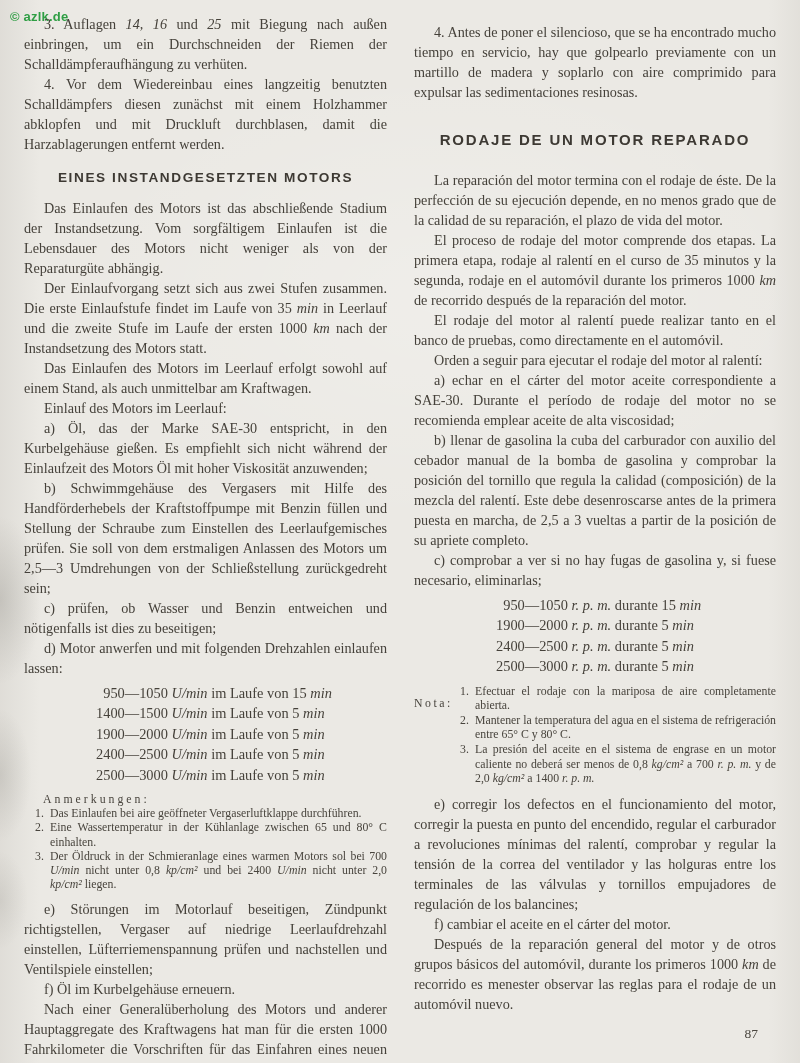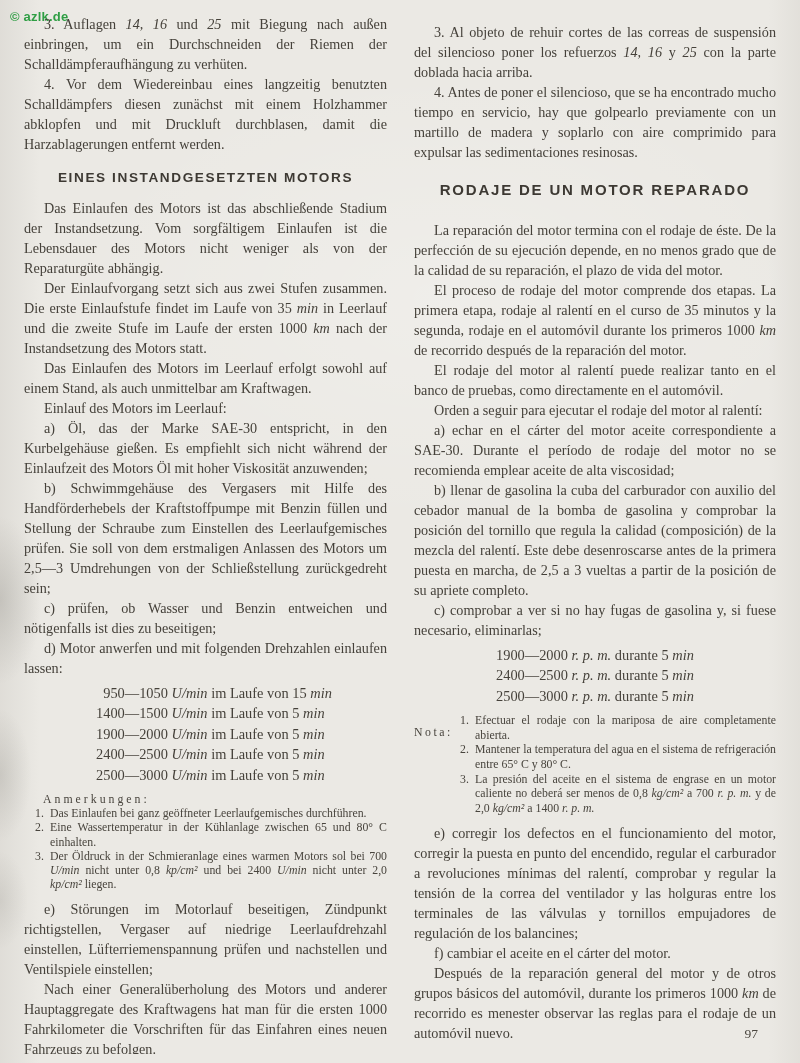--- a/index.html
+++ b/index.html
@@ -33,21 +33,21 @@
     margin:0; text-indent:20px; text-align:justify;
     font-size:14.2px; line-height:20px;
   }
   .heading {
     text-align:center;
     font-family:"Liberation Sans","DejaVu Sans",sans-serif;
     font-weight:bold; color:#3d3933; margin:0;
   }
   .heading-de { font-size:13.6px; line-height:18px; letter-spacing:1.6px; margin:15px 0 11px; }
   .heading-de .hl { display:block; }
-  .heading-es { font-size:15px; line-height:18px; letter-spacing:1.8px; margin:19px 0 21px; }
+  .heading-es { font-size:15px; line-height:18px; letter-spacing:1.8px; margin:29px 0 21px; }
   .rpm-list { margin:5px 0 7px; }
   .rpm-de { padding-left:72px; }
   .rpm-es { padding-left:82px; }
   .rpm-row { white-space:pre; font-size:14.4px; line-height:20.4px; }
   .notes { font-size:11.8px; line-height:14.2px; margin:5px 0 8px; color:#48443d; }
   .notes-de { padding-left:11px; }
   .notes-label { letter-spacing:3px; padding-left:8px; }
   .note-row { display:flex; }
   .note-num { flex:none; width:15px; }
   .note-text { flex:1; text-align:justify; }
@@ -83,51 +83,52 @@
     <div class="rpm-row"><span>1400—1500 </span><i>U/min</i><span> im Laufe von 5 </span><i>min</i><span></span></div>
     <div class="rpm-row"><span>1900—2000 </span><i>U/min</i><span> im Laufe von 5 </span><i>min</i><span></span></div>
     <div class="rpm-row"><span>2400—2500 </span><i>U/min</i><span> im Laufe von 5 </span><i>min</i><span></span></div>
     <div class="rpm-row"><span>2500—3000 </span><i>U/min</i><span> im Laufe von 5 </span><i>min</i><span></span></div>
   </div>
 
   <div class="notes notes-de">
     <div class="notes-label">Anmerkungen:</div>
     <div class="note-row">
       <span class="note-num">1.</span>
-      <span class="note-text"><span>Das Einlaufen bei ganz geöffneter Leerlaufgemisches durchführen.</span></span>
+      <span class="note-text"><span>Das Einlaufen bei aire geöffneter Vergaserluftklappe durchführen.</span></span>
     </div>
     <div class="note-row">
       <span class="note-num">2.</span>
       <span class="note-text"><span>Eine Wassertemperatur in der Kühlanlage zwischen 65 und 80° C einhalten.</span></span>
     </div>
     <div class="note-row">
       <span class="note-num">3.</span>
       <span class="note-text"><span>Der Öldruck in der Schmieranlage eines warmen Motors sol bei 700 </span><i>U/min</i><span> nicht unter 0,8 </span><i>kp/cm²</i><span> und bei 2400 </span><i>U/min</i><span> nicht unter 2,0 </span><i>kp/cm²</i><span> liegen.</span></span>
     </div>
   </div>
 
   <p class="para"><span>e) Störungen im Motorlauf beseitigen, Zündpunkt richtigstellen, Vergaser auf niedrige Leerlaufdrehzahl einstellen, Lüfterriemenspannung prüfen und nachstellen und Ventilspiele einstellen;</span></p>
+  <p class="para"><span>f) Öl im Kurbelgehäuse erneuern.</span></p>
   <p class="para"><span>Nach einer Generalüberholung des Motors und anderer Hauptaggregate des Kraftwagens hat man für die ersten 1000 Fahrkilometer die Vorschriften für das Einfahren eines neuen Fahrzeugs zu befolgen.</span></p>
 </div>
 
 <div class="col col-right">
-  <p class="para"><span>3. Al objeto de rehuir cortes de las correas de suspensión del silencioso poner los refuerzos </span><i>14, 16</i><span> y </span><i>25</i><span> con la parte doblada hacia arriba.</span></p>
   <p class="para"><span>4. Antes de poner el silencioso, que se ha encontrado mucho tiempo en servicio, hay que golpearlo previamente con un martillo de madera y soplarlo con aire comprimido para expulsar las sedimentaciones resinosas.</span></p>
 
   <h2 class="heading heading-es">RODAJE DE UN MOTOR REPARADO</h2>
 
   <p class="para"><span>La reparación del motor termina con el rodaje de éste. De la perfección de su ejecución depende, en no menos grado que de la calidad de su reparación, el plazo de vida del motor.</span></p>
   <p class="para"><span>El proceso de rodaje del motor comprende dos etapas. La primera etapa, rodaje al ralentí en el curso de 35 minutos y la segunda, rodaje en el automóvil durante los primeros 1000 </span><i>km</i><span> de recorrido después de la reparación del motor.</span></p>
   <p class="para"><span>El rodaje del motor al ralentí puede realizar tanto en el banco de pruebas, como directamente en el automóvil.</span></p>
   <p class="para"><span>Orden a seguir para ejecutar el rodaje del motor al ralentí:</span></p>
   <p class="para"><span>a) echar en el cárter del motor aceite correspondiente a SAE-30. Durante el período de rodaje del motor no se recomienda emplear aceite de alta viscosidad;</span></p>
   <p class="para"><span>b) llenar de gasolina la cuba del carburador con auxilio del cebador manual de la bomba de gasolina y comprobar la posición del tornillo que regula la calidad (composición) de la mezcla del ralentí. Este debe desenroscarse antes de la primera puesta en marcha, de 2,5 a 3 vueltas a partir de la posición de su apriete completo.</span></p>
   <p class="para"><span>c) comprobar a ver si no hay fugas de gasolina y, si fuese necesario, eliminarlas;</span></p>
 
   <div class="rpm-list rpm-es">
+    <div class="rpm-row"><span> 950—1050 </span><i>r. p. m.</i><span> durante 15 </span><i>min</i><span></span></div>
     <div class="rpm-row"><span>1900—2000 </span><i>r. p. m.</i><span> durante 5 </span><i>min</i><span></span></div>
     <div class="rpm-row"><span>2400—2500 </span><i>r. p. m.</i><span> durante 5 </span><i>min</i><span></span></div>
     <div class="rpm-row"><span>2500—3000 </span><i>r. p. m.</i><span> durante 5 </span><i>min</i><span></span></div>
   </div>
 
   <div class="notes notes-es">
     <div class="notes-label-es">Nota:</div>
     <div class="note-row">
       <span class="note-num">1.</span>
       <span class="note-text"><span>Efectuar el rodaje con la mariposa de aire completamente abierta.</span></span>
@@ -140,13 +141,13 @@
       <span class="note-num">3.</span>
       <span class="note-text"><span>La presión del aceite en el sistema de engrase en un motor caliente no deberá ser menos de 0,8 </span><i>kg/cm²</i><span> a 700 </span><i>r. p. m.</i><span> y de 2,0 </span><i>kg/cm²</i><span> a 1400 </span><i>r. p. m.</i><span></span></span>
     </div>
   </div>
 
   <p class="para"><span>e) corregir los defectos en el funcionamiento del motor, corregir la puesta en punto del encendido, regular el carburador a revoluciones mínimas del ralentí, comprobar y regular la tensión de la correa del ventilador y las holguras entre los terminales de las válvulas y tornillos empujadores de regulación de los balancines;</span></p>
   <p class="para"><span>f) cambiar el aceite en el cárter del motor.</span></p>
   <p class="para"><span>Después de la reparación general del motor y de otros grupos básicos del automóvil, durante los primeros 1000 </span><i>km</i><span> de recorrido es menester observar las reglas para el rodaje de un automóvil nuevo.</span></p>
 </div>
 
-<div class="page-number">97</div>
+<div class="page-number">87</div>
 
 </body></html>

